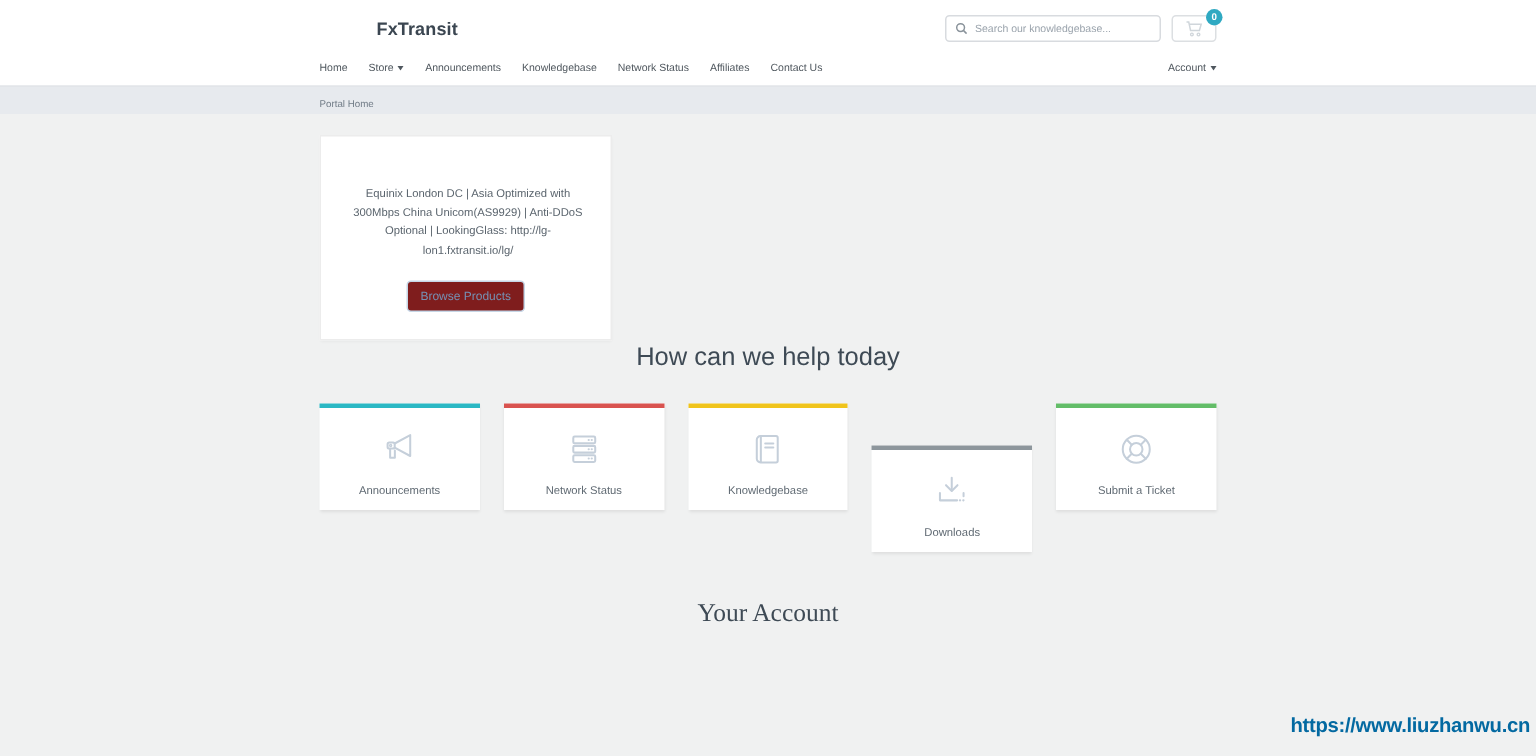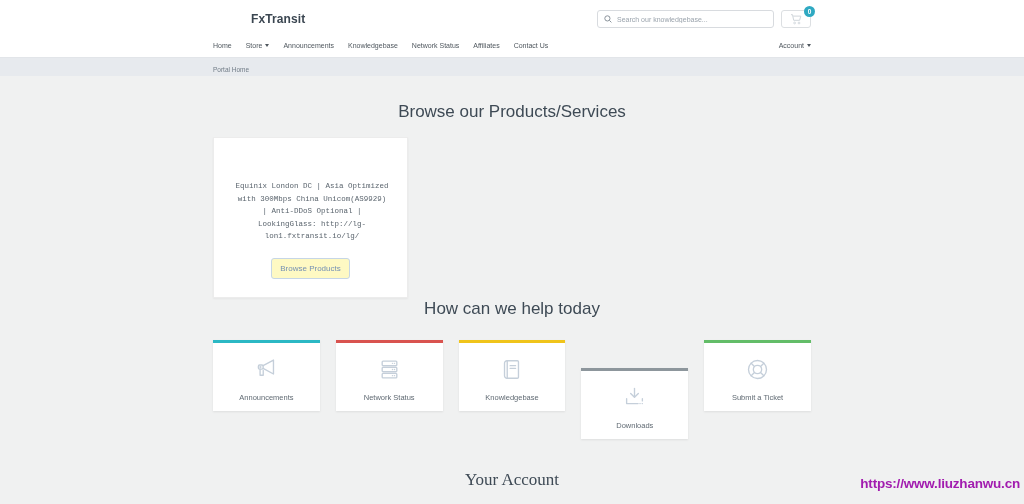--- a/index.html
+++ b/index.html
@@ -12,21 +12,21 @@
     color: #4f575e;
   }
   .container { width: 598px; margin: 0 auto; }
 
   
   .topbar { background: #ffffff; padding-top: 6px; }
   .topbar-row1 { display: flex; align-items: center; height: 26px; margin-left: 38px; }
   .logo { font-size: 12px; font-weight: 700; color: #3b4651; letter-spacing: .1px; }
   .search-box {
     margin-left: auto; display: flex; align-items: center;
-    width: 177px; height: 18px; background: #fff;
+    width: 144px; height: 18px; background: #fff;
     border: 1px solid #d8dbdf; border-radius: 3px; padding: 0 6px; gap: 5px;
   }
   .search-box input {
     border: none; outline: none; width: 100%; font-size: 7px;
     font-family: "Liberation Sans", sans-serif; color: #5a636c; background: transparent;
   }
   .search-box input::placeholder { color: #9aa3ac; }
   .cart-btn {
     position: relative; margin-left: 7px; width: 30px; height: 18px;
     background: #fff; border: 1px solid #dcdfe2; border-radius: 3px;
@@ -65,24 +65,24 @@
   .title-help { }
   .title-account { margin-top: 30px; font-family: Liberation Serif, serif; }
 
   .product-card {
     margin-top: 14px; width: 195px; background: #fff;
     border: 1px solid #ececec; box-shadow: 0 1px 2px rgba(0,0,0,.05);
     padding: 21px 20px 18px; text-align: center;
   }
   .product-name { font-size: 10.5px; line-height: 14.5px; color: #4a545e; font-weight: 400; }
   .product-desc {
-    margin: 21px auto 14px; width: 156px; font-size: 7.5px; line-height: 12.5px; color: #5b656e; font-family: Liberation Mono, monospace;
+    margin: 11px auto 14px; width: 156px; font-size: 7.5px; line-height: 12.5px; color: #5b656e;
   }
   .btn-outline {
-    display: inline-block; background: #fef9c3; border: 1px solid #c6d6e6; border-radius: 3px;
+    display: inline-block; background: #7f1d1d; border: 1px solid #c6d6e6; border-radius: 3px;
     color: #7591b4; font-size: 8px; padding: 5px 8px; cursor: pointer;
     font-family: "Liberation Sans", sans-serif;
   }
 
   .tiles { display: flex; gap: 16px; margin-top: 20px; }
   .tile {
     width: 107px; height: 71px; background: #fff;
     border-top: 3px solid #ccc; box-shadow: 0 1px 2px rgba(0,0,0,.08);
     display: flex; flex-direction: column; align-items: center; cursor: pointer;
   }
@@ -150,21 +150,20 @@
 </div>
 
 <div class="breadcrumb-bar">
   <div class="container">
     <span class="breadcrumb">Portal Home</span>
   </div>
 </div>
 
 <div class="container">
 
-  <h2 class="section-title title-products">Browse our Products/Services</h2>
 
   <div class="product-card">
     <div class="product-desc">Equinix London DC | Asia Optimized with 300Mbps China Unicom(AS9929) | Anti-DDoS Optional | LookingGlass: http://lg-lon1.fxtransit.io/lg/</div>
     <button class="btn-outline">Browse Products</button>
   </div>
 
   <h2 class="section-title title-help">How can we help today</h2>
 
   <div class="tiles">
 
@@ -236,13 +235,13 @@
       </div>
       <div class="tile-label">Submit a Ticket</div>
     </div>
 
   </div>
 
   <h2 class="section-title title-account">Your Account</h2>
 
 </div>
 
-<div class="watermark" style="color: #a21caf; text-align: center;">https://www.liuzhanwu.cn</div>
+<div class="watermark" style="color: #0369a1; text-align: center;">https://www.liuzhanwu.cn</div>
 
 </body></html>

